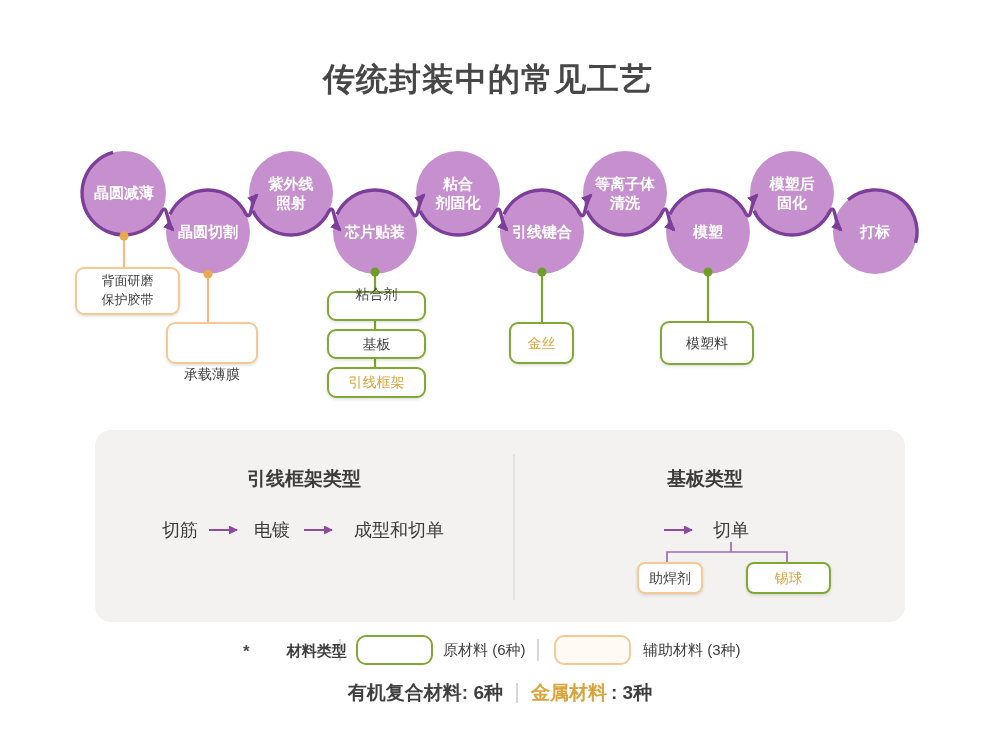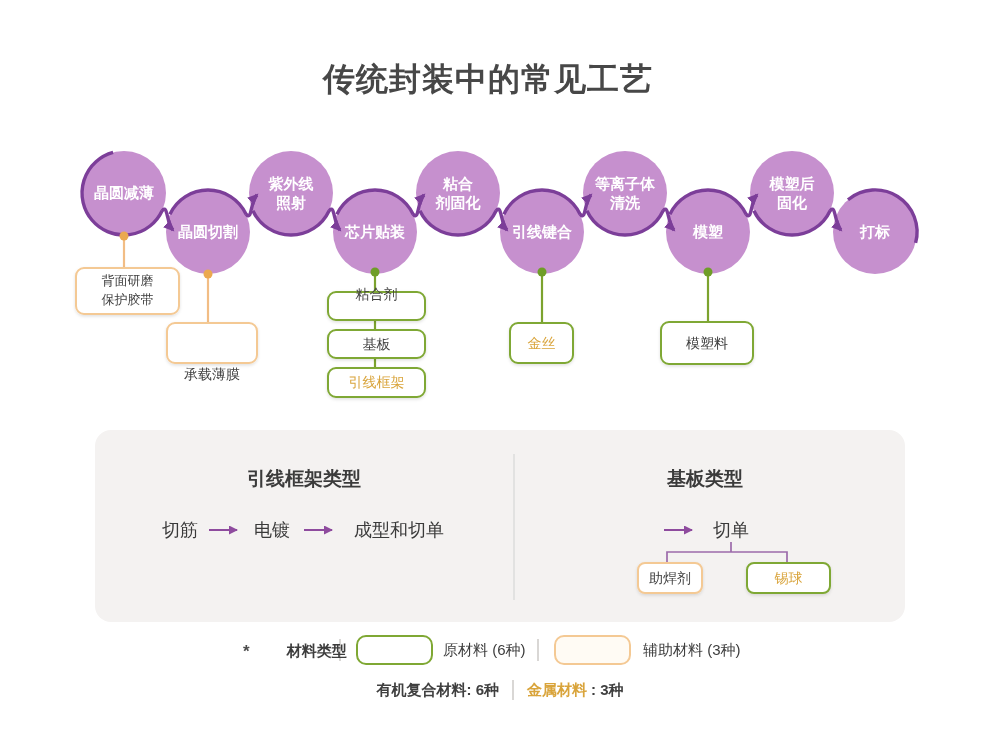--- a/index.html
+++ b/index.html
@@ -16,21 +16,21 @@
   .box-label.small { font-size:13px; }
   .gold { color:#d9a43b; }
   .panel-title { position:absolute; width:200px; top:466px; text-align:center;
     font-size:19px; font-weight:bold; color:#3b3b3b; }
   .flow-label { position:absolute; top:518px; text-align:center; font-size:18px; color:#3a3a3a; }
   .legend-item { position:absolute; font-size:15px; color:#3d3d3d; }
   .legend-star-group { display:flex; align-items:center; gap:7px; }
   .legend-star-group .star { font-size:17px; font-weight:bold; color:#4c4c4c; margin-top:2px; }
   .legend-star-group .lbl { font-weight:bold;margin-left:30px; }
   .legend-row2 { position:absolute; left:0; top:680px; width:1000px; display:flex;
-    justify-content:center; align-items:center; gap:13px; font-size:15px; font-weight:bold; color:#3f3f3f; }
+    justify-content:center; align-items:center; gap:13px; font-size:19px; font-weight:bold; color:#3f3f3f; }
   .legend-row2 .vdiv { width:2px; height:20px; background:#d9d7d5; }
 </style>
 </head>
 <body>
 
 <div class="stage">
 
   <svg width="1000" height="742" viewBox="0 0 1000 742">
     <defs>
       <marker id="ah" markerUnits="userSpaceOnUse" markerWidth="13" markerHeight="12" refX="9" refY="5" orient="auto">

